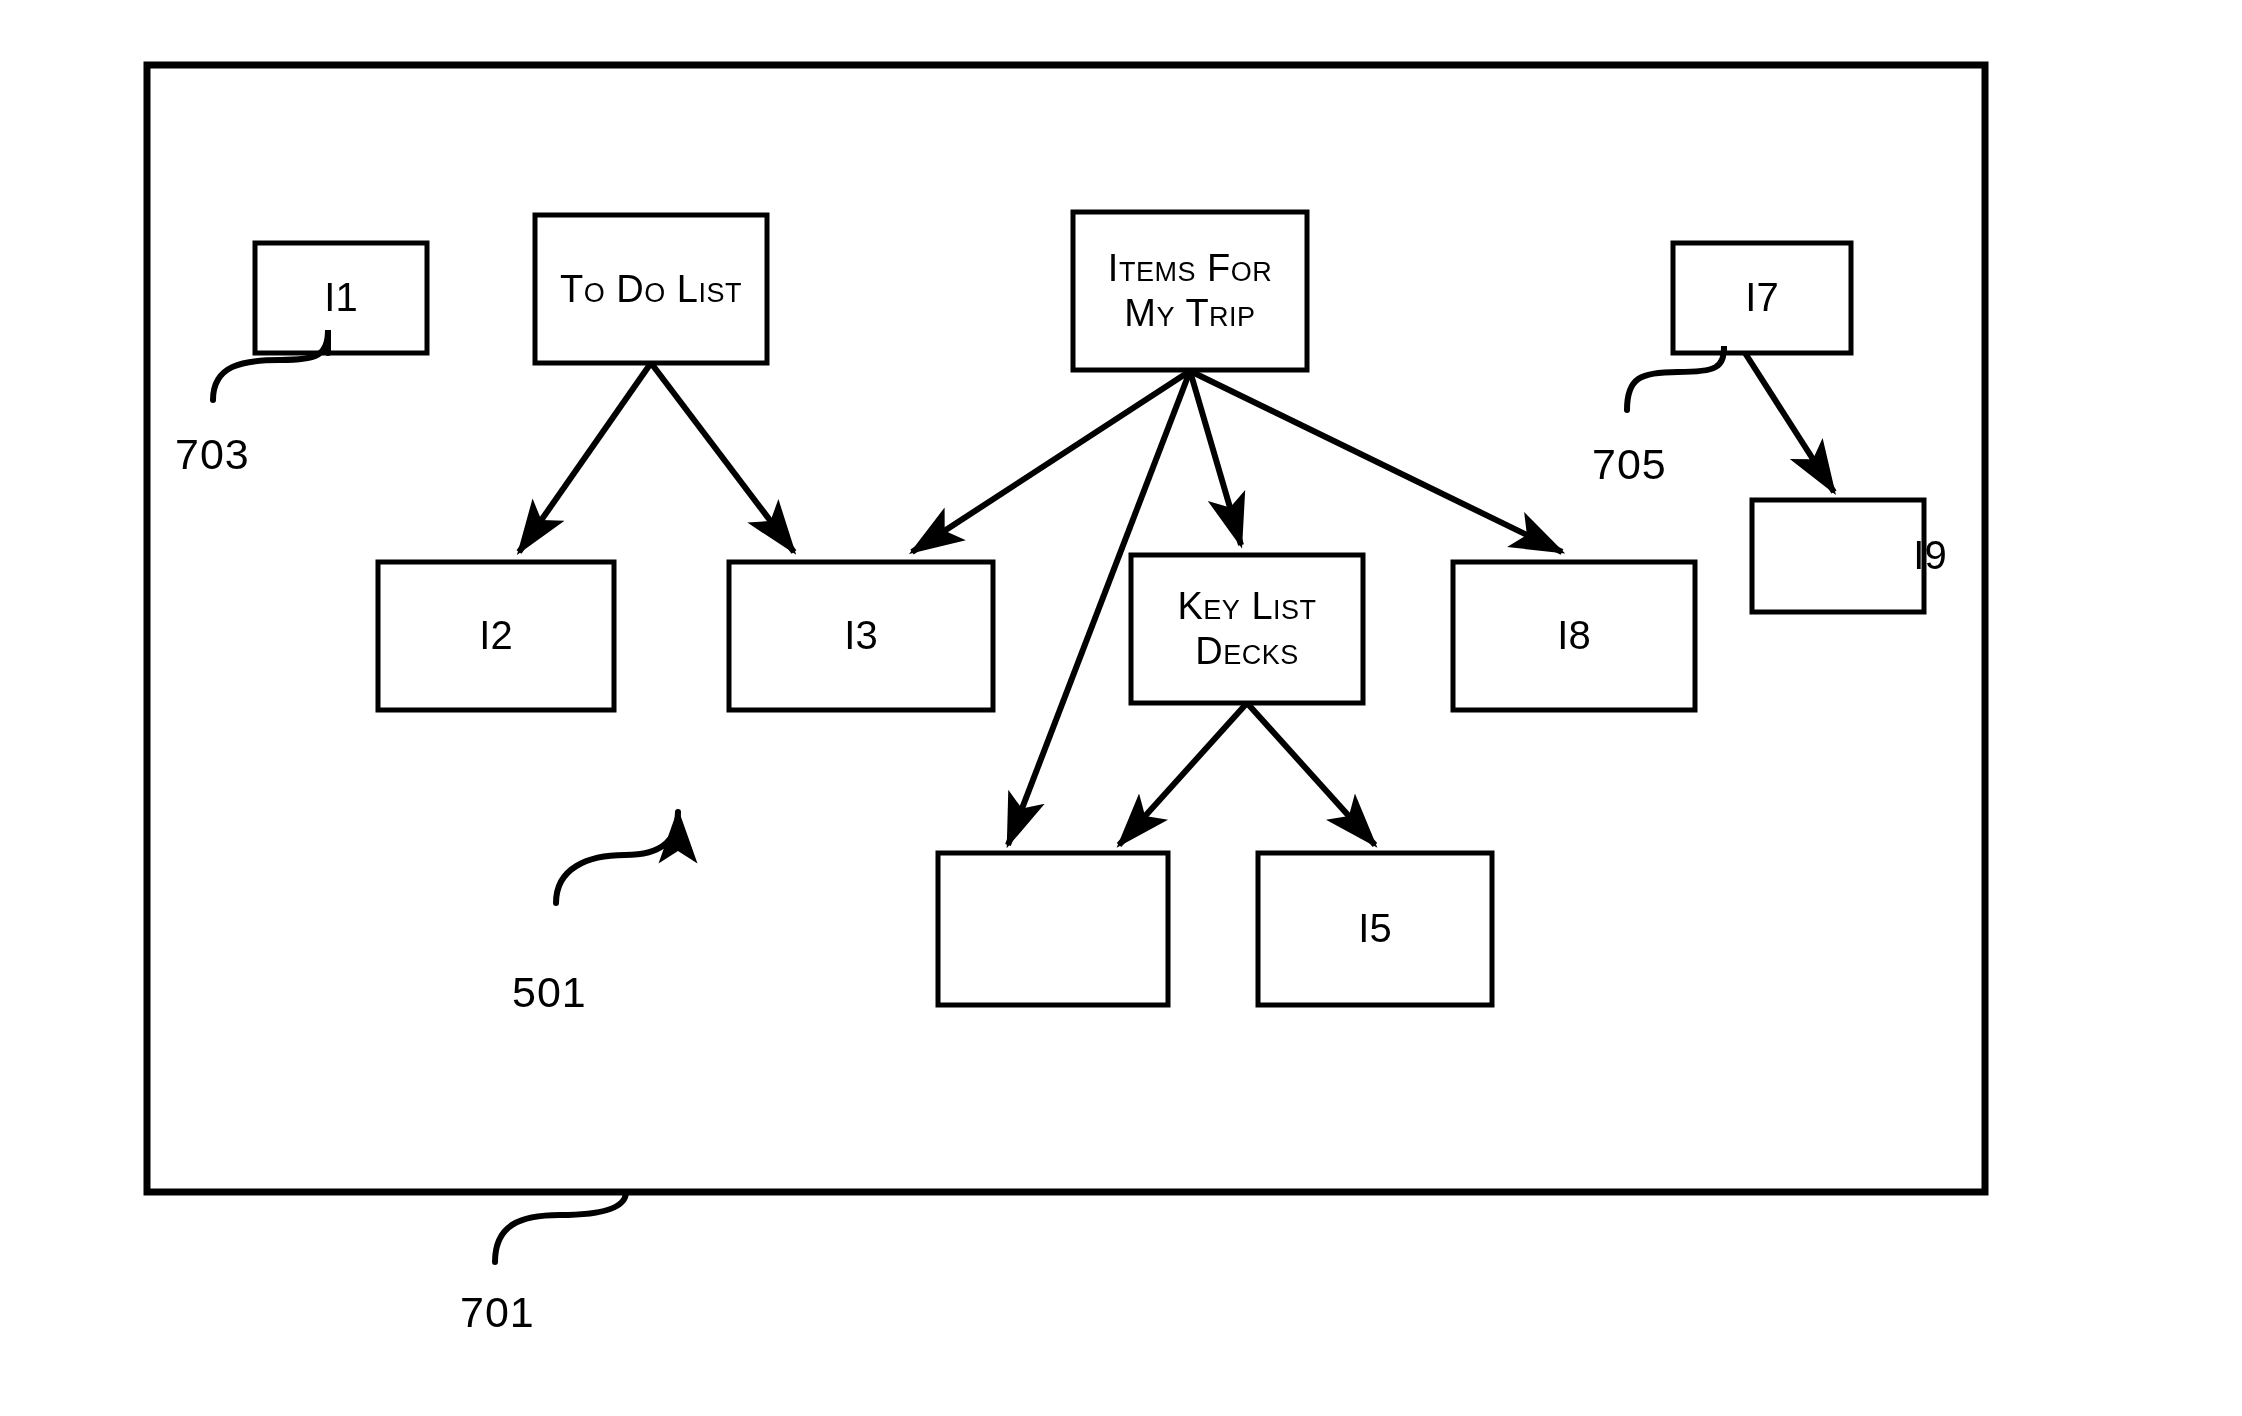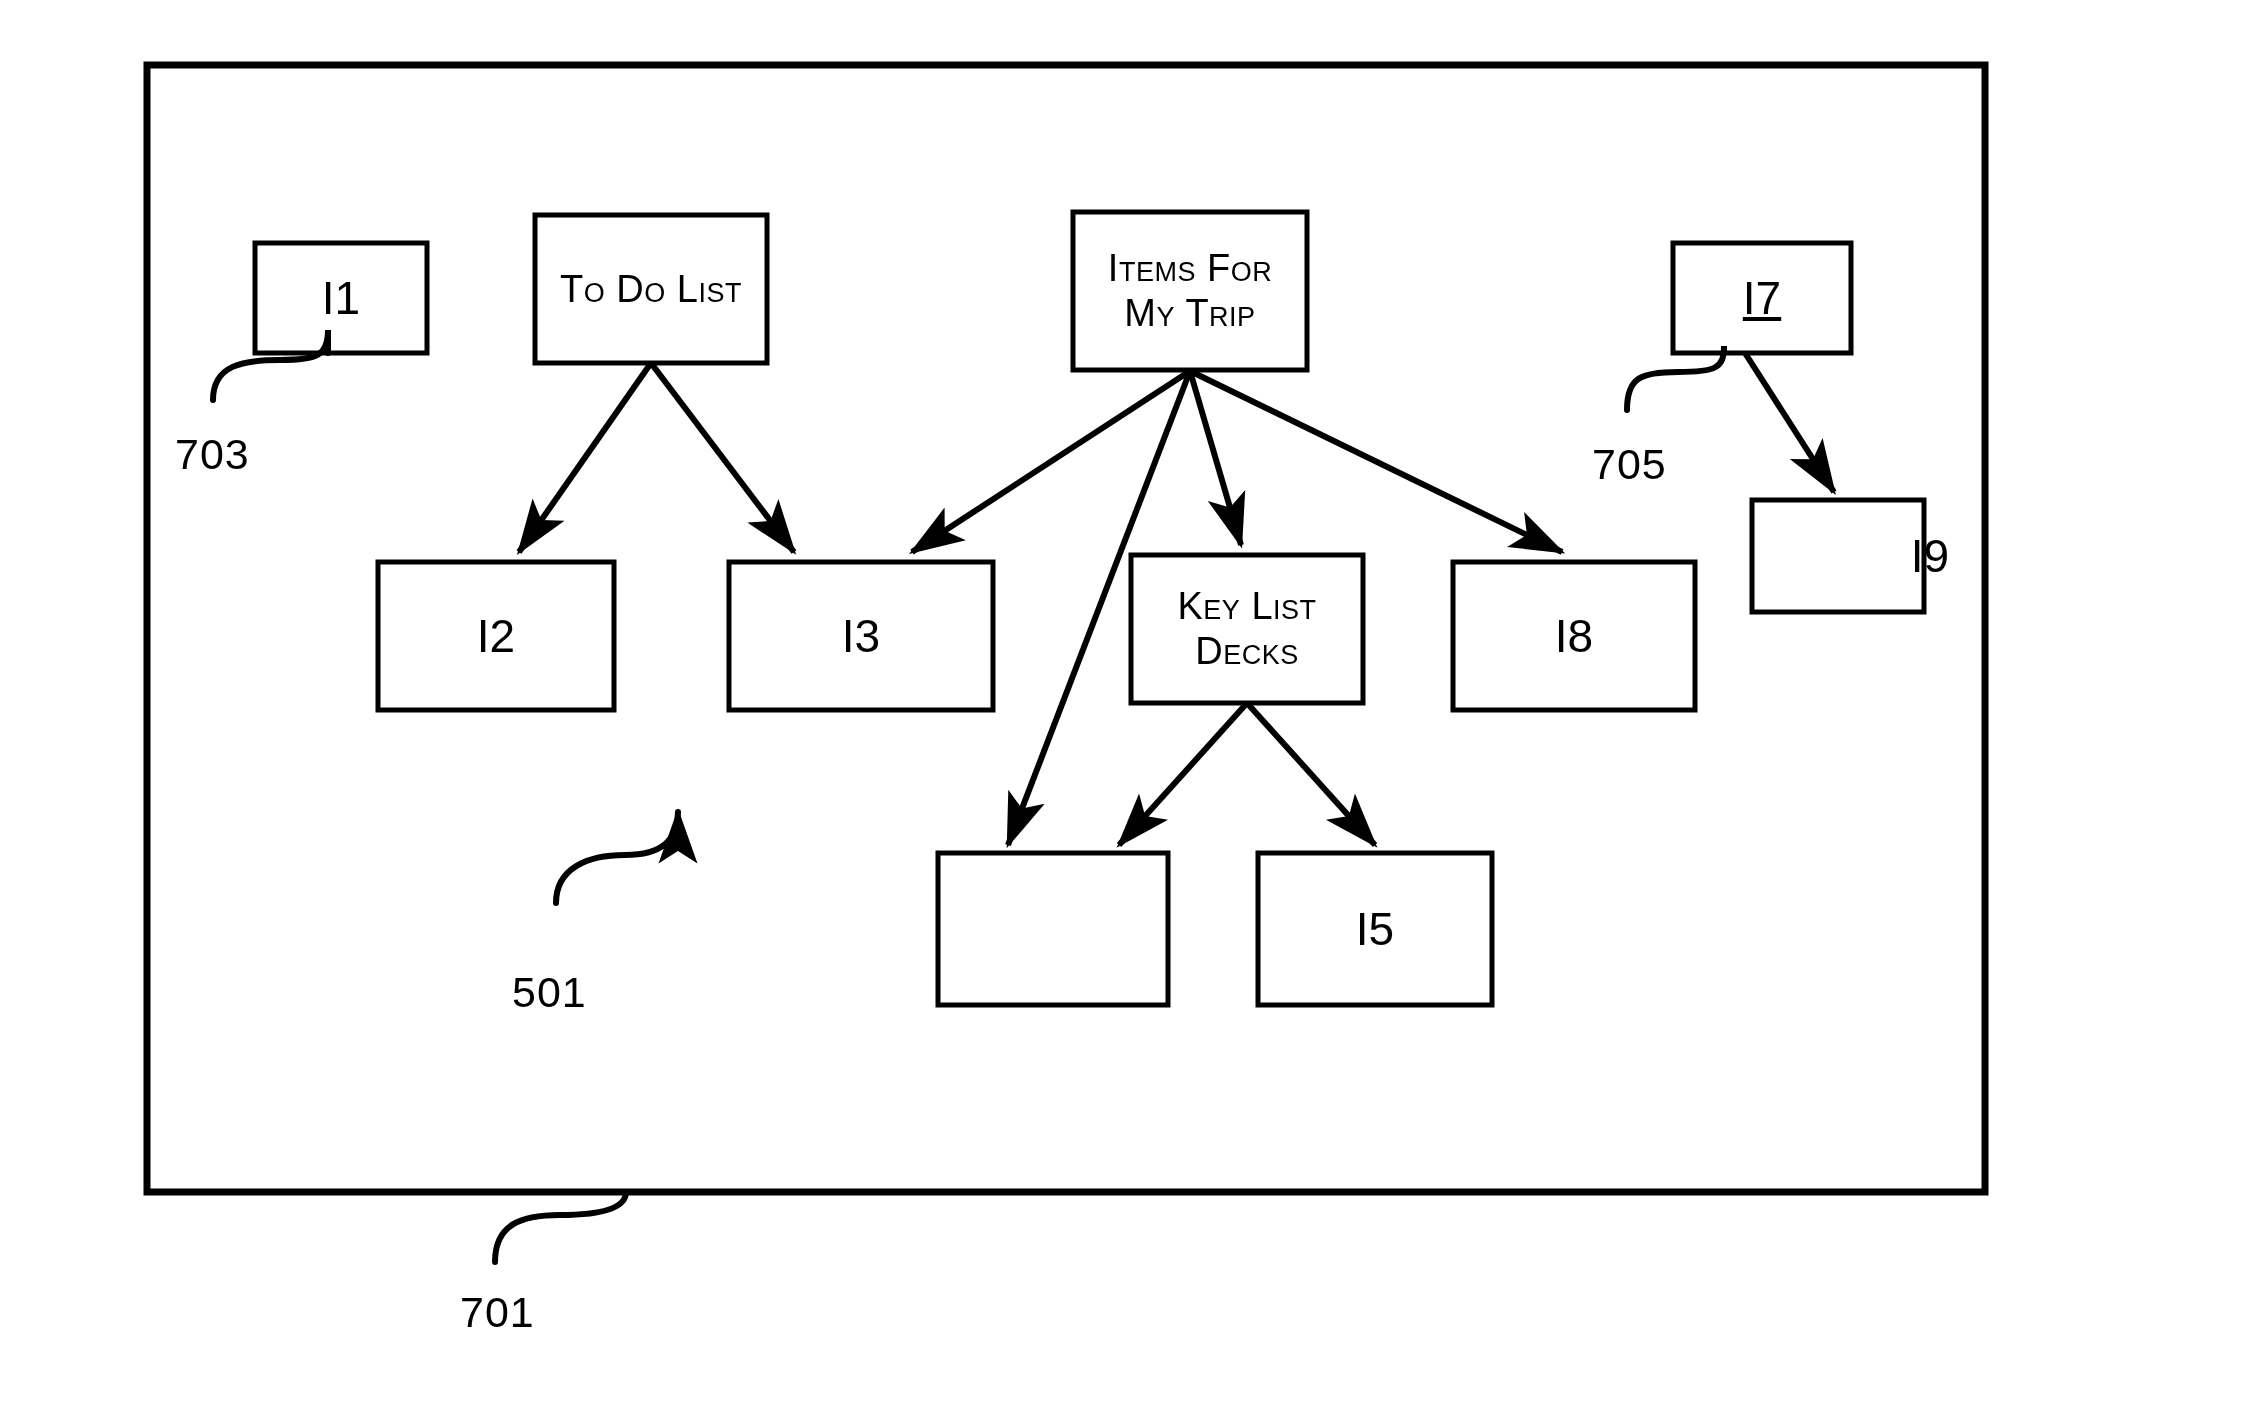--- a/index.html
+++ b/index.html
@@ -36,21 +36,21 @@
     line-height: 1.18;
     pointer-events: none;
     white-space: pre-line;
   }
   .node-label.smallcaps {
     font-variant: small-caps;
     font-size: 38px;
     letter-spacing: 0.5px;
   }
   .node-label.idlabel {
-    font-size: 46px;
+    font-size: 40px;
     letter-spacing: 0px;
   }
   .ref-num {
     position: absolute;
     font-size: 43px;
     color: #000;
     letter-spacing: 1px;
   }
   .hitbox {
     position: absolute;
@@ -102,21 +102,21 @@
       <path d="M1627,410 C1627,378 1640,372 1678,372 C1716,372 1724,368 1724,346 L1724,353"></path>
       <path d="M495,1262 C495,1225 520,1215 560,1215 C602,1215 626,1208 626,1192"></path>
       <path d="M556,903 C556,868 588,855 625,855 C664,855 678,838 678,812" marker-end="url(#arrowhead)"></path>
     </g>
   </svg>
 
   <div class="node-label idlabel" style="left:255px;  top:243px;  width:172px; height:110px;">I1</div>
   <div class="node-label smallcaps" style="left:1073px; top:212px;  width:234px; height:158px;">Items For
 My Trip</div>
   <div class="node-label smallcaps" style="left:535px;  top:215px;  width:232px; height:148px;">To Do List</div>
-  <div class="node-label idlabel" style="left:1673px; top:243px;  width:178px; height:110px;text-decoration:underline;">I7</div>
+  <div class="node-label idlabel" style="left:1673px; top:243px;  width:178px; height:110px;">I7</div>
   <div class="node-label idlabel" style="left:378px;  top:562px;  width:236px; height:148px;">I2</div>
   <div class="node-label idlabel" style="left:729px;  top:562px;  width:264px; height:148px;">I3</div>
   <div class="node-label smallcaps" style="left:1131px; top:555px;  width:232px; height:148px;">Key List
 Decks</div>
   <div class="node-label idlabel" style="left:1453px; top:562px;  width:242px; height:148px;">I8</div>
   <div class="node-label idlabel" style="left:1844px; top:500px;  width:172px; height:112px;">I9</div>
   <div class="node-label idlabel" style="left:1258px; top:853px;  width:234px; height:152px;">I5</div>
 
   <div class="ref-num" style="left:175px;  top:430px;">703</div>
   <div class="ref-num" style="left:1592px; top:440px;text-align:center;">705</div>

